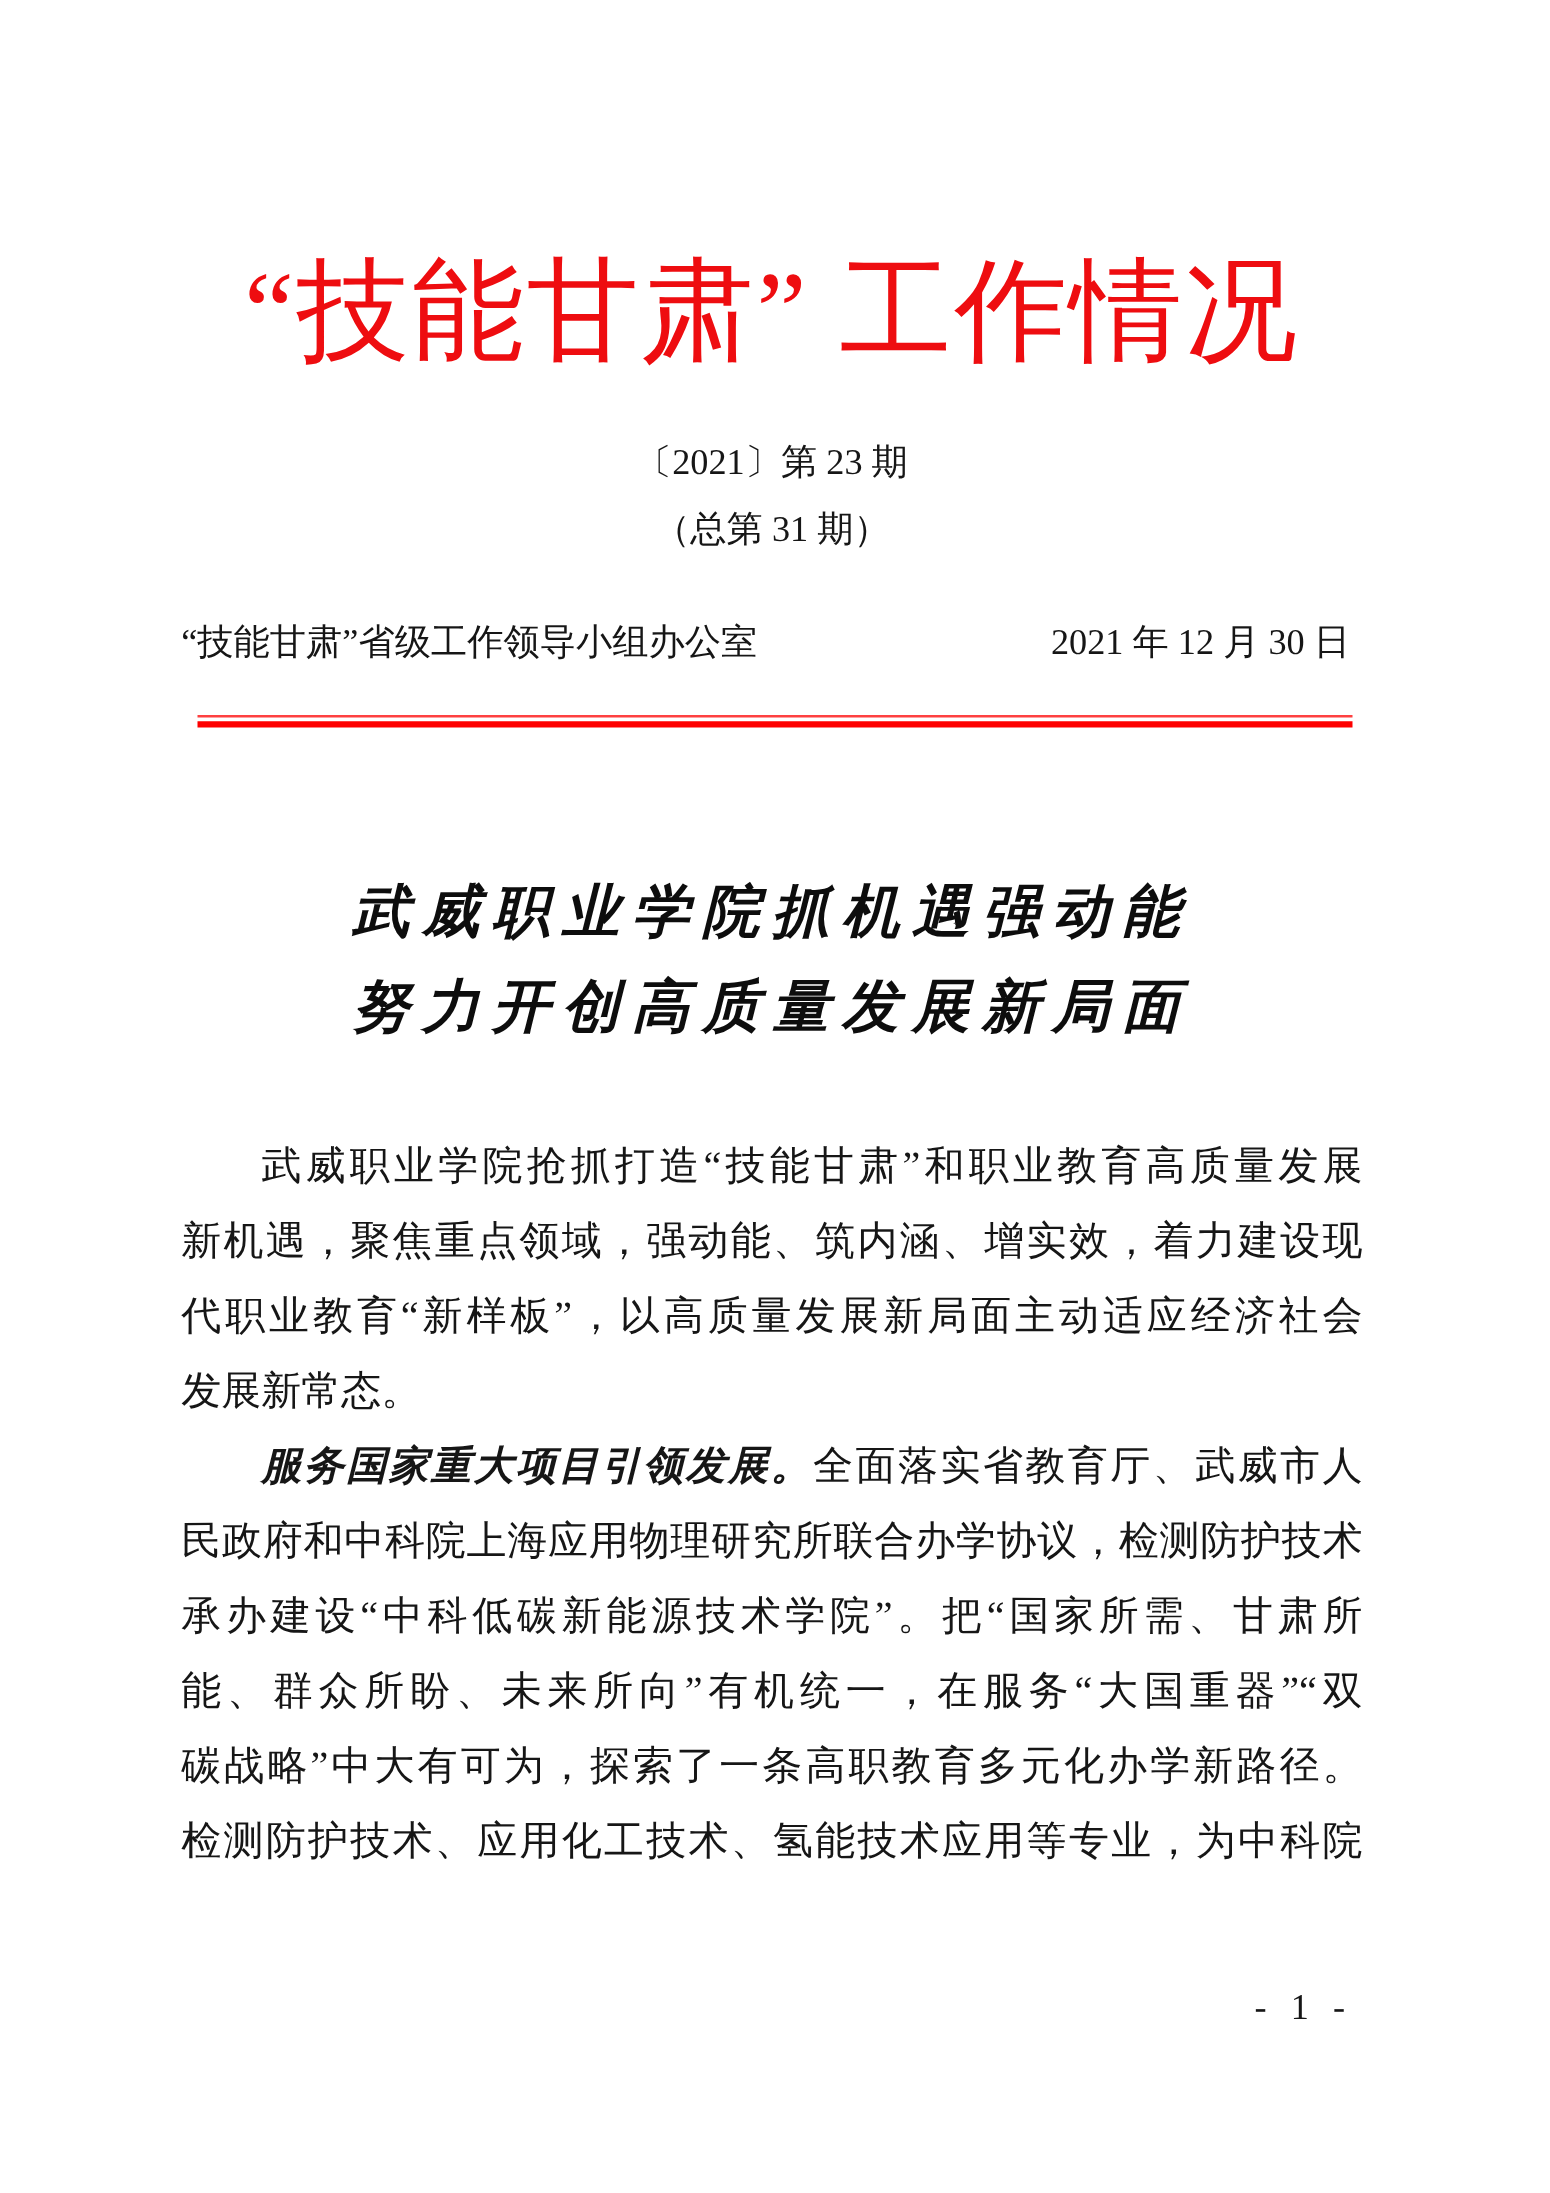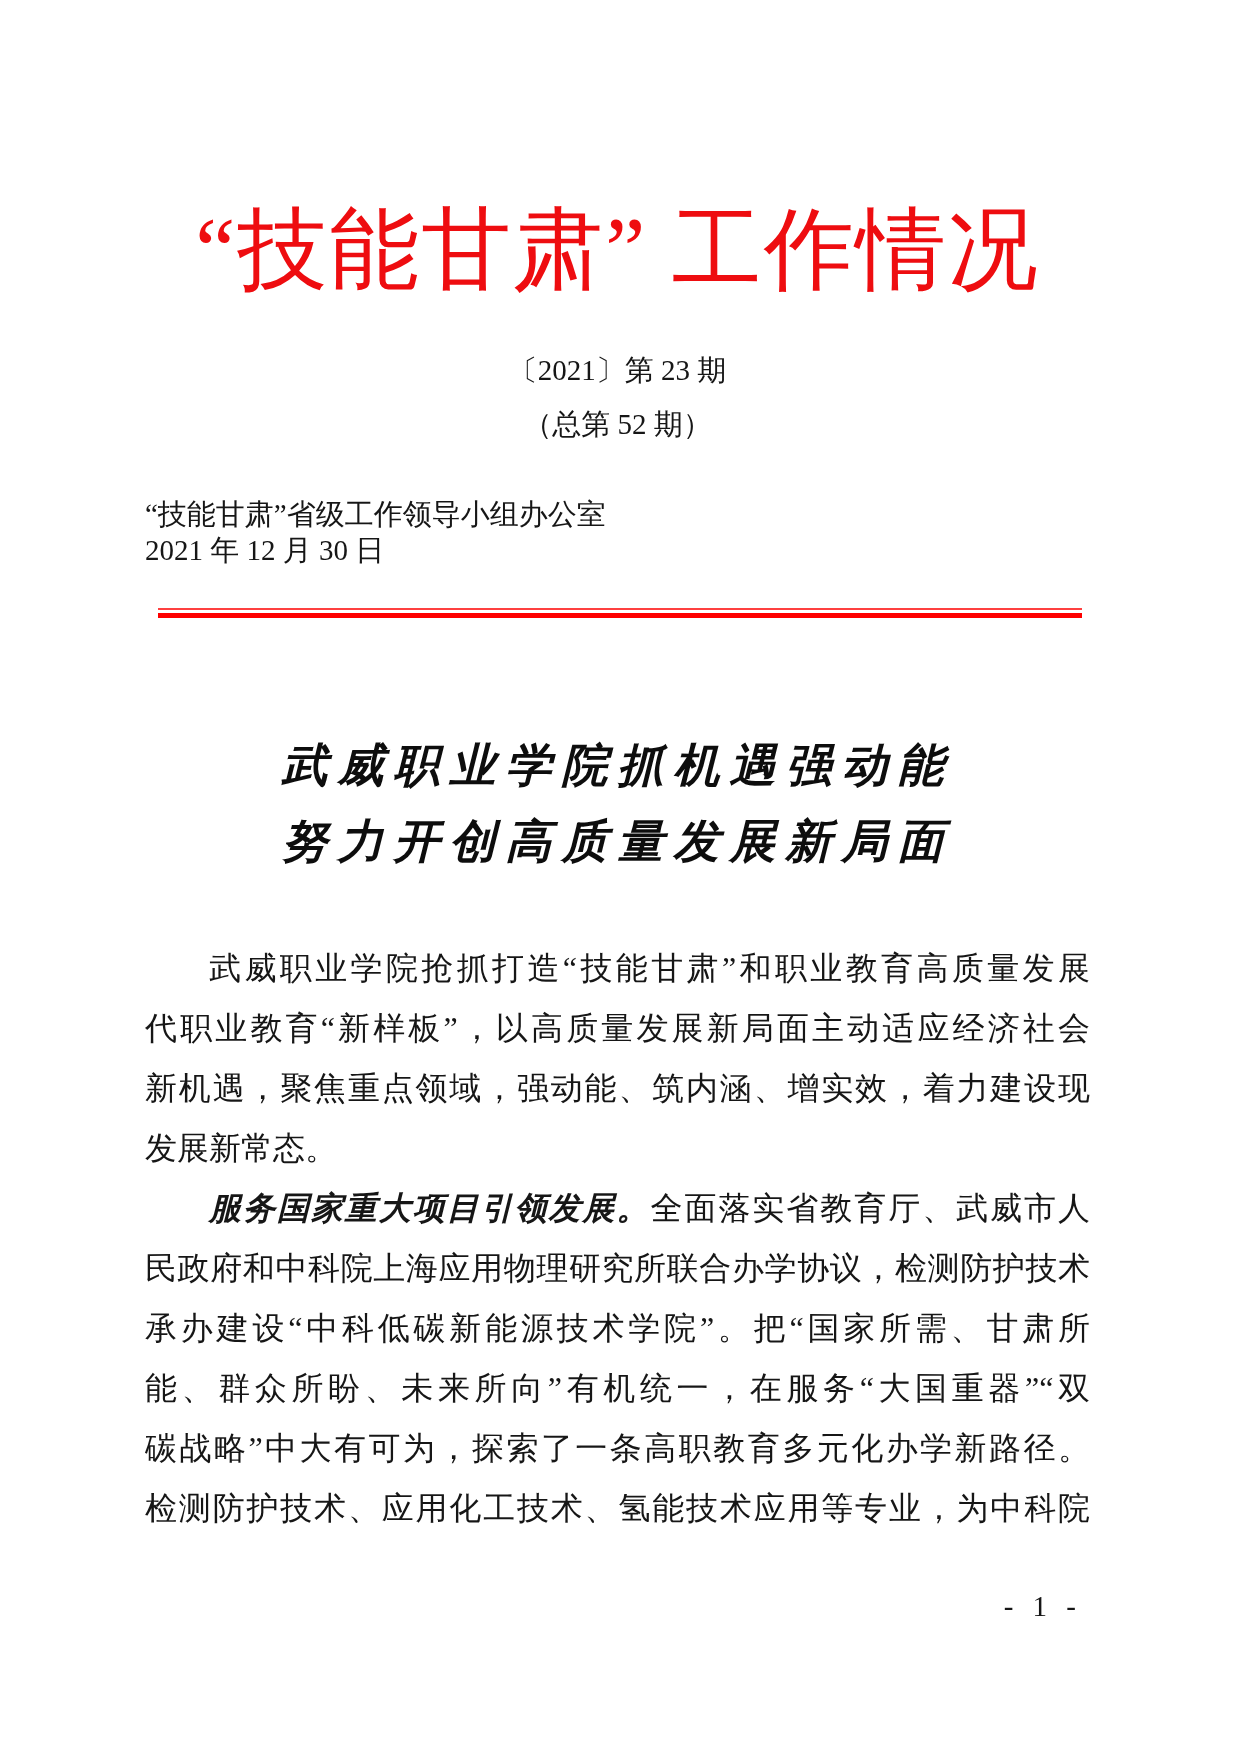--- a/index.html
+++ b/index.html
@@ -38,21 +38,20 @@
   .issue-no   { margin-top: 42px; }
   .cum-no     { margin-top: 18px; }
   .byline-row {
     margin-top: 54px;
     display: flex;
     justify-content: space-between;
     align-items: baseline;
     font-size: 29px;
     line-height: 36px;
     color: #161616;
-    flex-direction: column;
   }
   .byline-row .date { padding-right: 10px; }
   .red-rule {
     margin: 40px 8px 0 13px;
   }
   .red-rule .thin {
     height: 2px;
     background: var(--rule-red, #fe0000);
     opacity: 0.75;
   }
@@ -104,41 +103,41 @@
 </style>
 </head>
 <body>
 
 <div class="page">
 
   <h1 class="doc-title">“技能甘肃” 工作情况</h1>
 
   <div class="issue-line issue-no">〔2021〕第 23 期</div>
 
-  <div class="issue-line cum-no">（总第 52 期）</div>
+  <div class="issue-line cum-no">（总第 31 期）</div>
 
   <div class="byline-row">
     <span class="office">“技能甘肃”省级工作领导小组办公室</span>
     <span class="date">2021 年 12 月 30 日</span>
   </div>
 
   <div class="red-rule">
     <div class="thin"></div>
     <div class="thick"></div>
   </div>
 
   <h2 class="article-title">
     <div>武威职业学院抓机遇强动能</div>
     <div>努力开创高质量发展新局面</div>
   </h2>
 
   <div class="article-body">
       <div class="body-line justify indent">武威职业学院抢抓打造“技能甘肃”和职业教育高质量发展</div>
+      <div class="body-line justify">新机遇，聚焦重点领域，强动能、筑内涵、增实效，着力建设现</div>
       <div class="body-line justify">代职业教育“新样板”，以高质量发展新局面主动适应经济社会</div>
-      <div class="body-line justify">新机遇，聚焦重点领域，强动能、筑内涵、增实效，着力建设现</div>
       <div class="body-line">发展新常态。</div>
       <div class="body-line justify indent"><span class="lead-bold">服务国家重大项目引领发展。</span>全面落实省教育厅、武威市人</div>
       <div class="body-line justify">民政府和中科院上海应用物理研究所联合办学协议，检测防护技术</div>
       <div class="body-line justify">承办建设“中科低碳新能源技术学院”。把“国家所需、甘肃所</div>
       <div class="body-line justify">能、群众所盼、未来所向”有机统一，在服务“大国重器”“双</div>
       <div class="body-line justify">碳战略”中大有可为，探索了一条高职教育多元化办学新路径。</div>
       <div class="body-line justify">检测防护技术、应用化工技术、氢能技术应用等专业，为中科院</div>
     </div>
 
   <div class="page-number">- 1 -</div>

